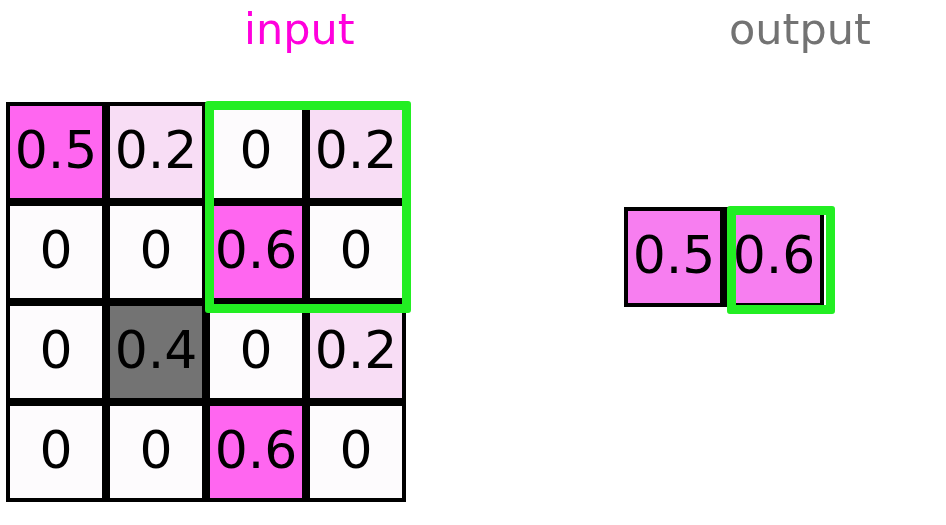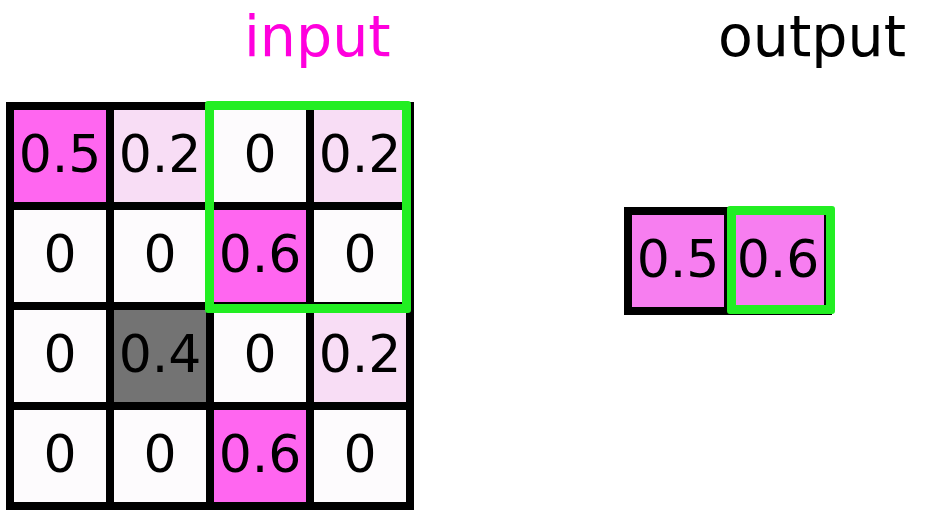--- a/index.html
+++ b/index.html
@@ -13,37 +13,37 @@
     height: 525px;
     background: #ffffff;
     overflow: hidden;
     font-family: "DejaVu Sans", sans-serif;
   }
 
   
   .title {
     position: absolute;
     color: #ff00dd;
-    font-size: 57px;
+    font-size: 43px;
     font-weight: 400;
     line-height: 1;
     letter-spacing: 0px;
     white-space: nowrap;
     font-family: "DejaVu Sans", sans-serif;
   }
   #title-input  { left: 244px; top: 8px; }
   #title-output { left: 718px; top: 8px; }
 
   
   .grid {
     position: absolute;
     display: grid;
     background: #000000;
     box-sizing: border-box;
-    border: 8px solid #22c55e;
+    border: 4px solid #22c55e;
     gap: 8px;
   }
   #input-grid {
     left: 6px;
     top: 102px;
     grid-template-columns: repeat(4, 92px);
     grid-template-rows: repeat(4, 92px);
   }
   #output-grid {
     left: 624px;
@@ -90,21 +90,21 @@
     height: 108px;
   }
 </style>
 </head>
 <body>
 
 <div id="canvas">
 
   <div class="title" id="title-input" style="color: rgb(255, 0, 221);">input</div>
 
-  <div class="title" id="title-output" style="color: #000000;">output</div>
+  <div class="title" id="title-output" style="color: #737373; margin-left: 11px;">output</div>
 
   <div class="grid" id="input-grid" style="background: rgb(0, 0, 0); border-color: rgb(0, 0, 0);">
       <div class="cell" style="background: rgb(255, 102, 240);">
         <span>0.5</span>
       </div>
       <div class="cell" style="background: rgb(248, 221, 245);">
         <span>0.2</span>
       </div>
       <div class="cell" style="background: rgb(253, 251, 253);">
         <span>0</span>

